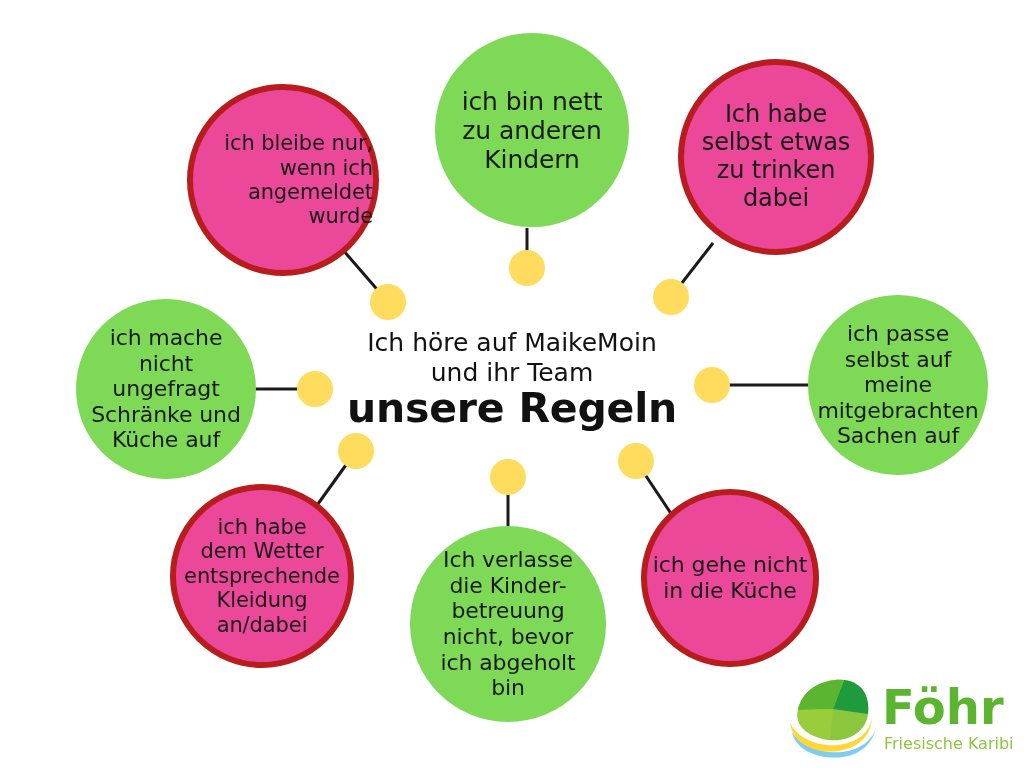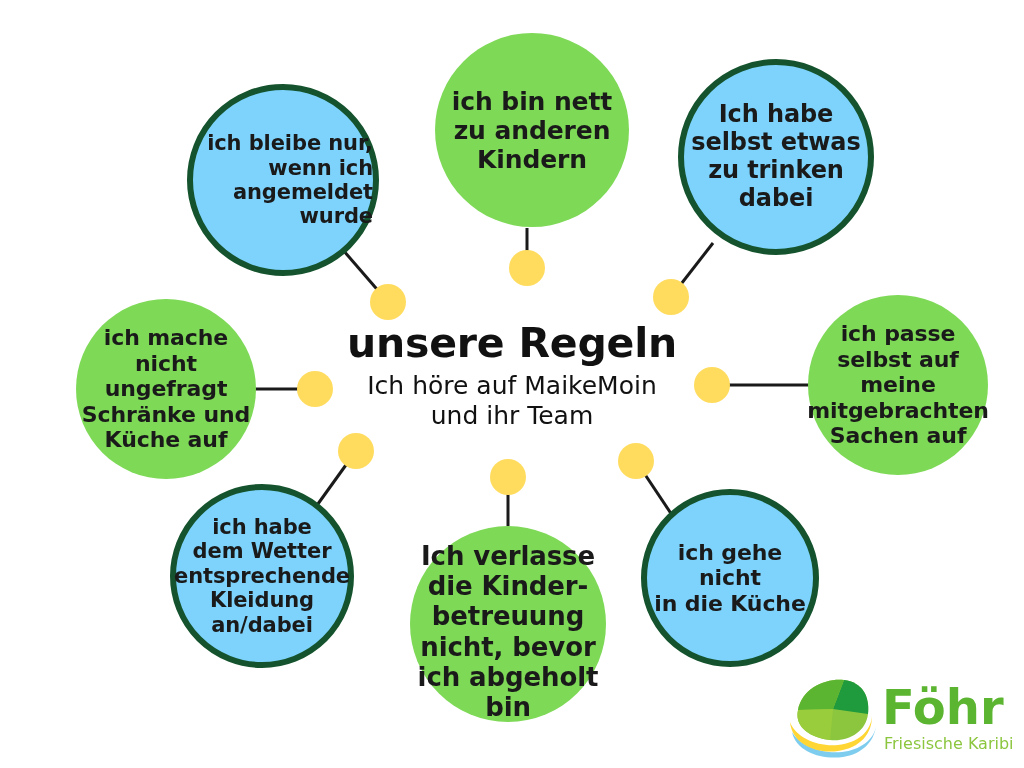--- a/index.html
+++ b/index.html
@@ -39,29 +39,28 @@
     align-items: center;
     justify-content: center;
     text-align: center;
     color: #1a1a1a;
     line-height: 1.16;
   }
   .bubble-green {
     background: #7ed957;
   }
   .bubble-blue {
-    background: #7dd3fc;
-    border: 6px solid #14532d;
+    background: #ec4899;
+    border: 6px solid #b91c1c;
   }
   .bubble .txt {
     display: block;
     width: 108%;
     white-space: pre-line;
     letter-spacing: -0.1px;
-    font-weight: bold;
   }
 
   
   #center-block {
     position: absolute;
     left: 292px;
     top: 322px;
     width: 440px;
     text-align: center;
     color: #111111;
@@ -138,21 +137,21 @@
         <span class="txt">ich passe
 selbst auf
 meine
 mitgebrachten
 Sachen auf</span>
       </div>
       <div class="bubble bubble-blue" style="left: 641px; top: 489px; width: 178px; height: 178px; font-size: 22px;">
         <span class="txt">ich gehe nicht
 in die Küche</span>
       </div>
-      <div class="bubble bubble-green" style="left: 410px; top: 526px; width: 196px; height: 196px; font-size: 26px; align-items: flex-end;">
+      <div class="bubble bubble-green" style="left: 410px; top: 526px; width: 196px; height: 196px; font-size: 22px;">
         <span class="txt">Ich verlasse
 die Kinder-
 betreuung
 nicht, bevor
 ich abgeholt
 bin</span>
       </div>
       <div class="bubble bubble-blue" style="left: 170px; top: 484px; width: 184px; height: 184px; font-size: 21px;">
         <span class="txt">ich habe
 dem Wetter
@@ -163,23 +162,23 @@
       <div class="bubble bubble-green" style="left: 76px; top: 299px; width: 180px; height: 180px; font-size: 22px;">
         <span class="txt">ich mache
 nicht
 ungefragt
 Schränke und
 Küche auf</span>
       </div>
     </div>
 
   <div id="center-block">
-    <div id="center-title">unsere Regeln</div>
     <div id="center-subtitle">Ich höre auf MaikeMoin
 und ihr Team</div>
+    <div id="center-title">unsere Regeln</div>
   </div>
 
   <svg id="logo" viewBox="0 0 228 84">
 
     <path d="M6,56 C10,76 36,84 57,81 C76,78 88,66 90,50 C88,64 74,74 56,76 C36,78 14,70 6,56 Z" fill="#7fcdee"></path>
 
     <path d="M4,46 C6,68 30,78 52,75 C74,72 86,58 86,40 C85,55 72,67 52,69 C32,71 10,62 4,46 Z" fill="#ffd633"></path>
 
     <path d="M12,34 C16,12 40,2 58,4 C76,6 84,20 82,38 C80,56 62,66 44,64 C26,62 8,52 12,34 Z" fill="#8cc63f"></path>
 

